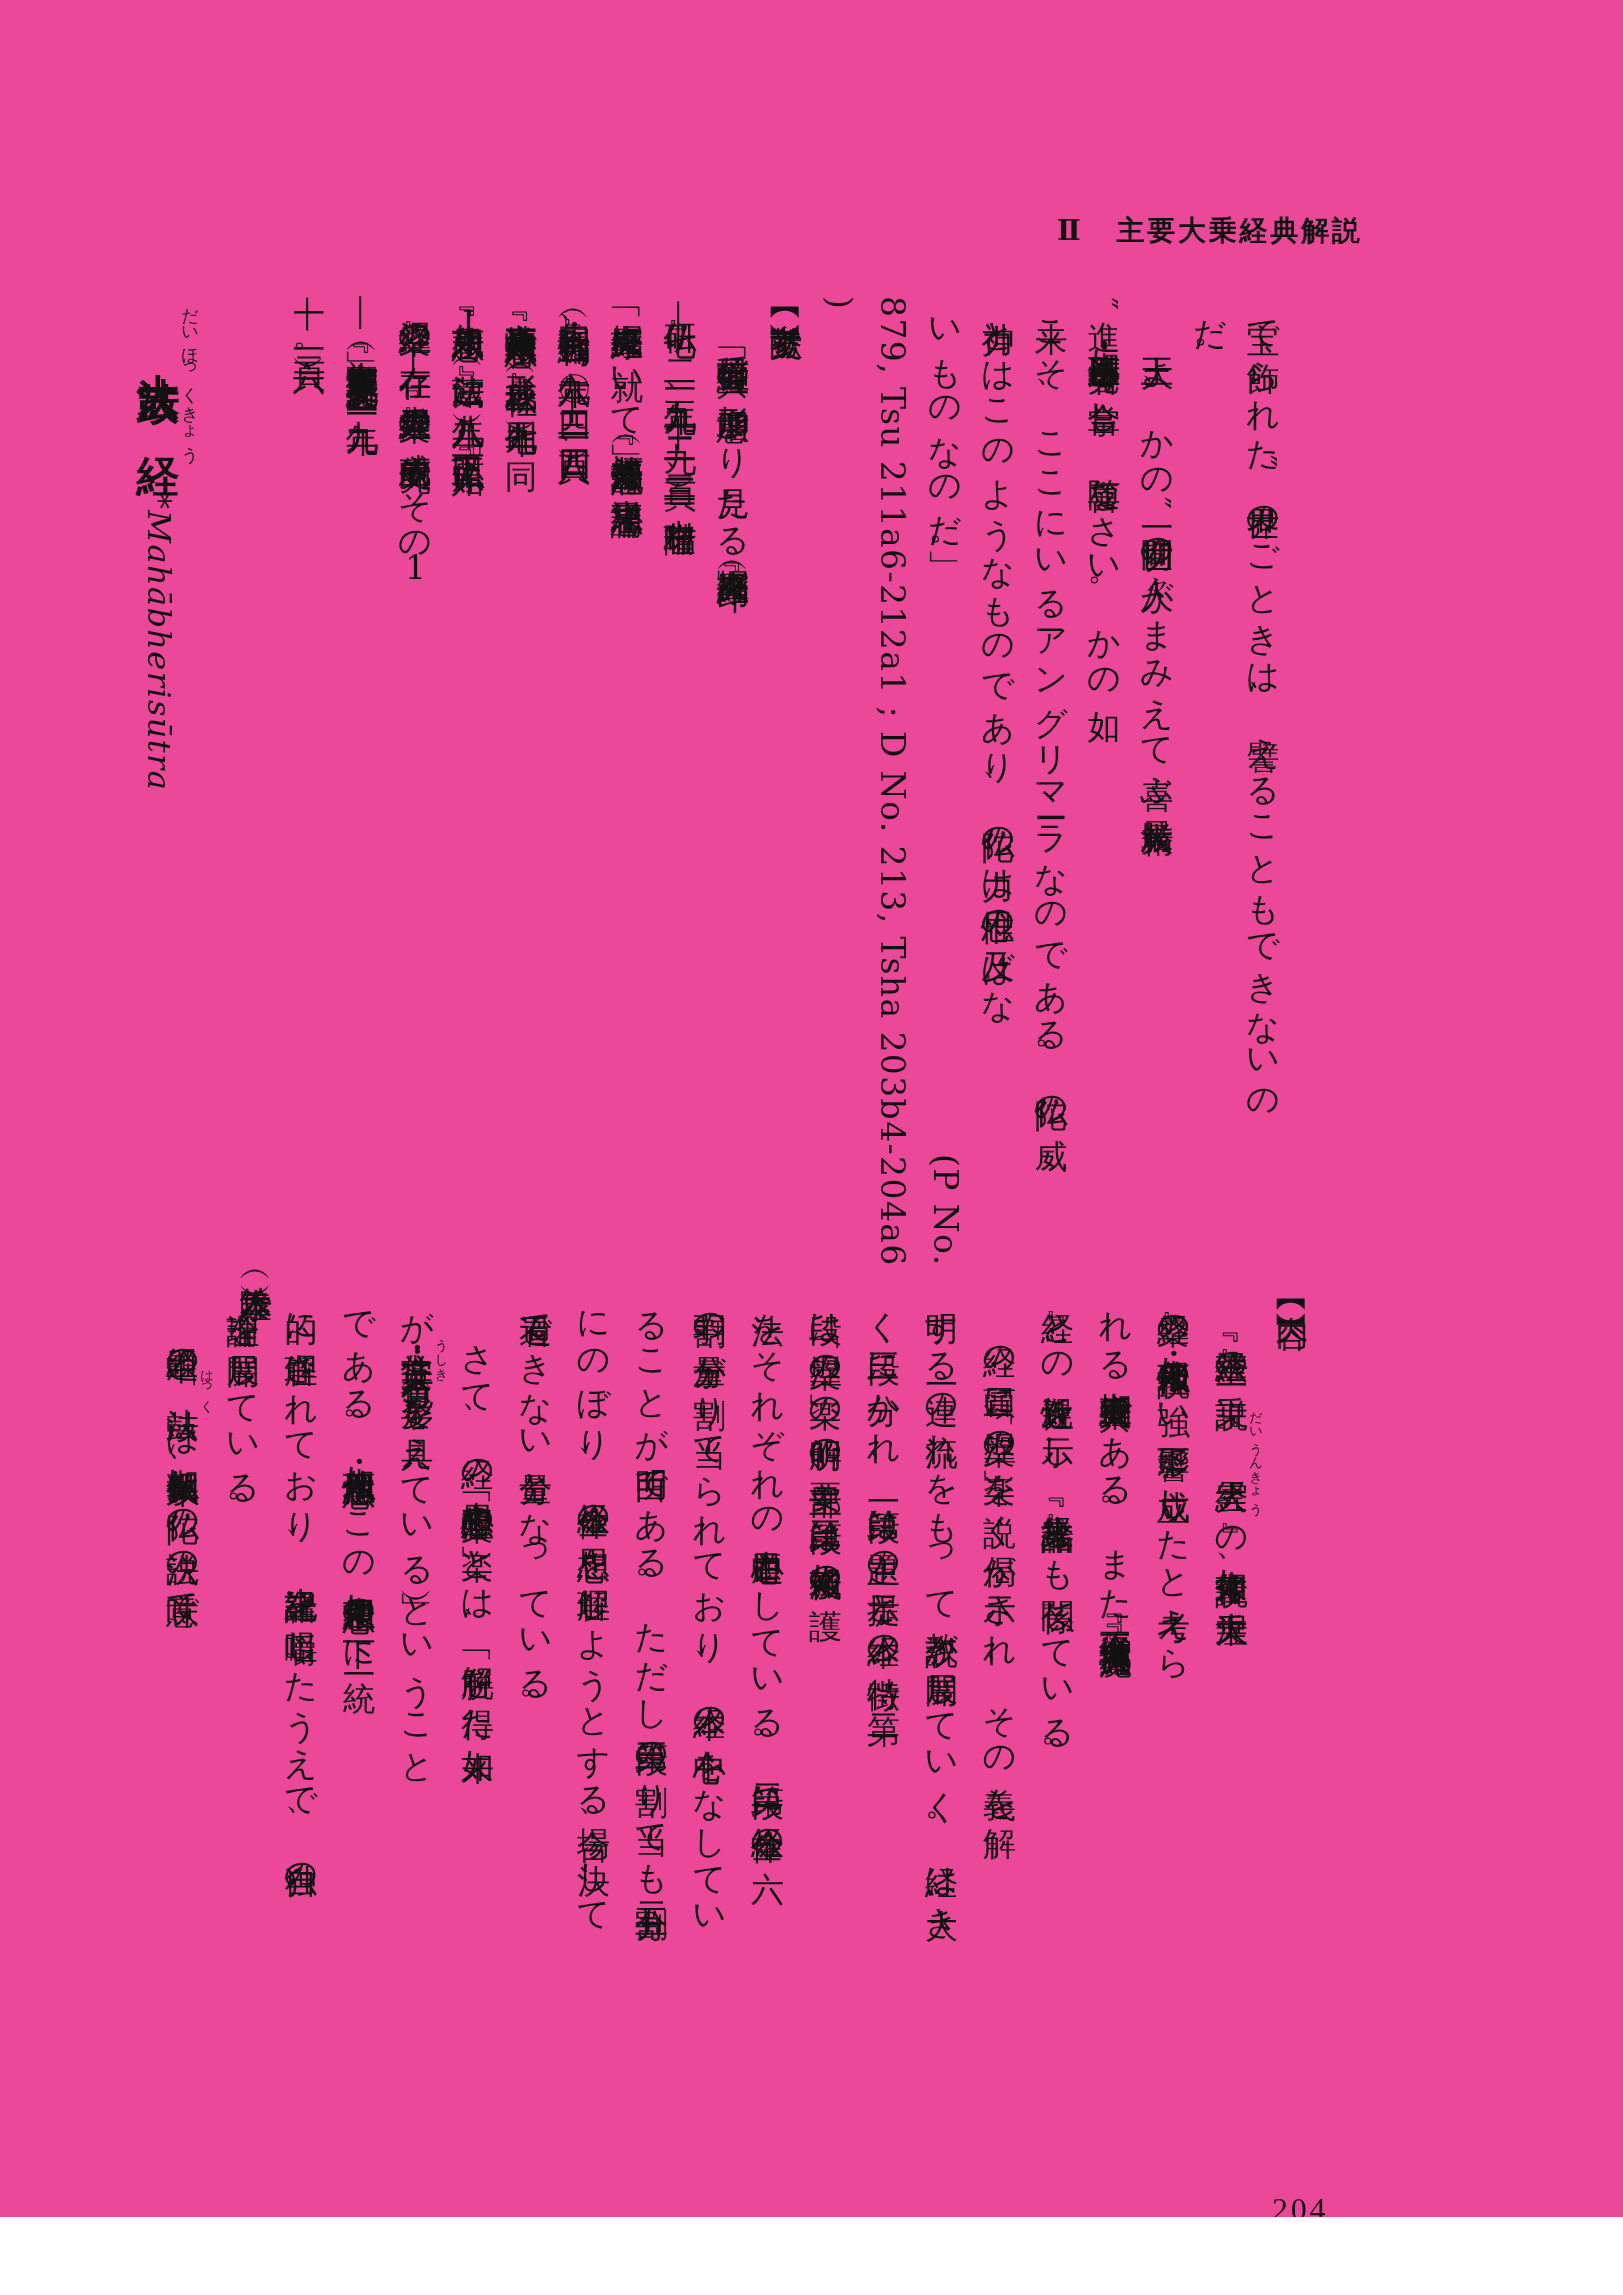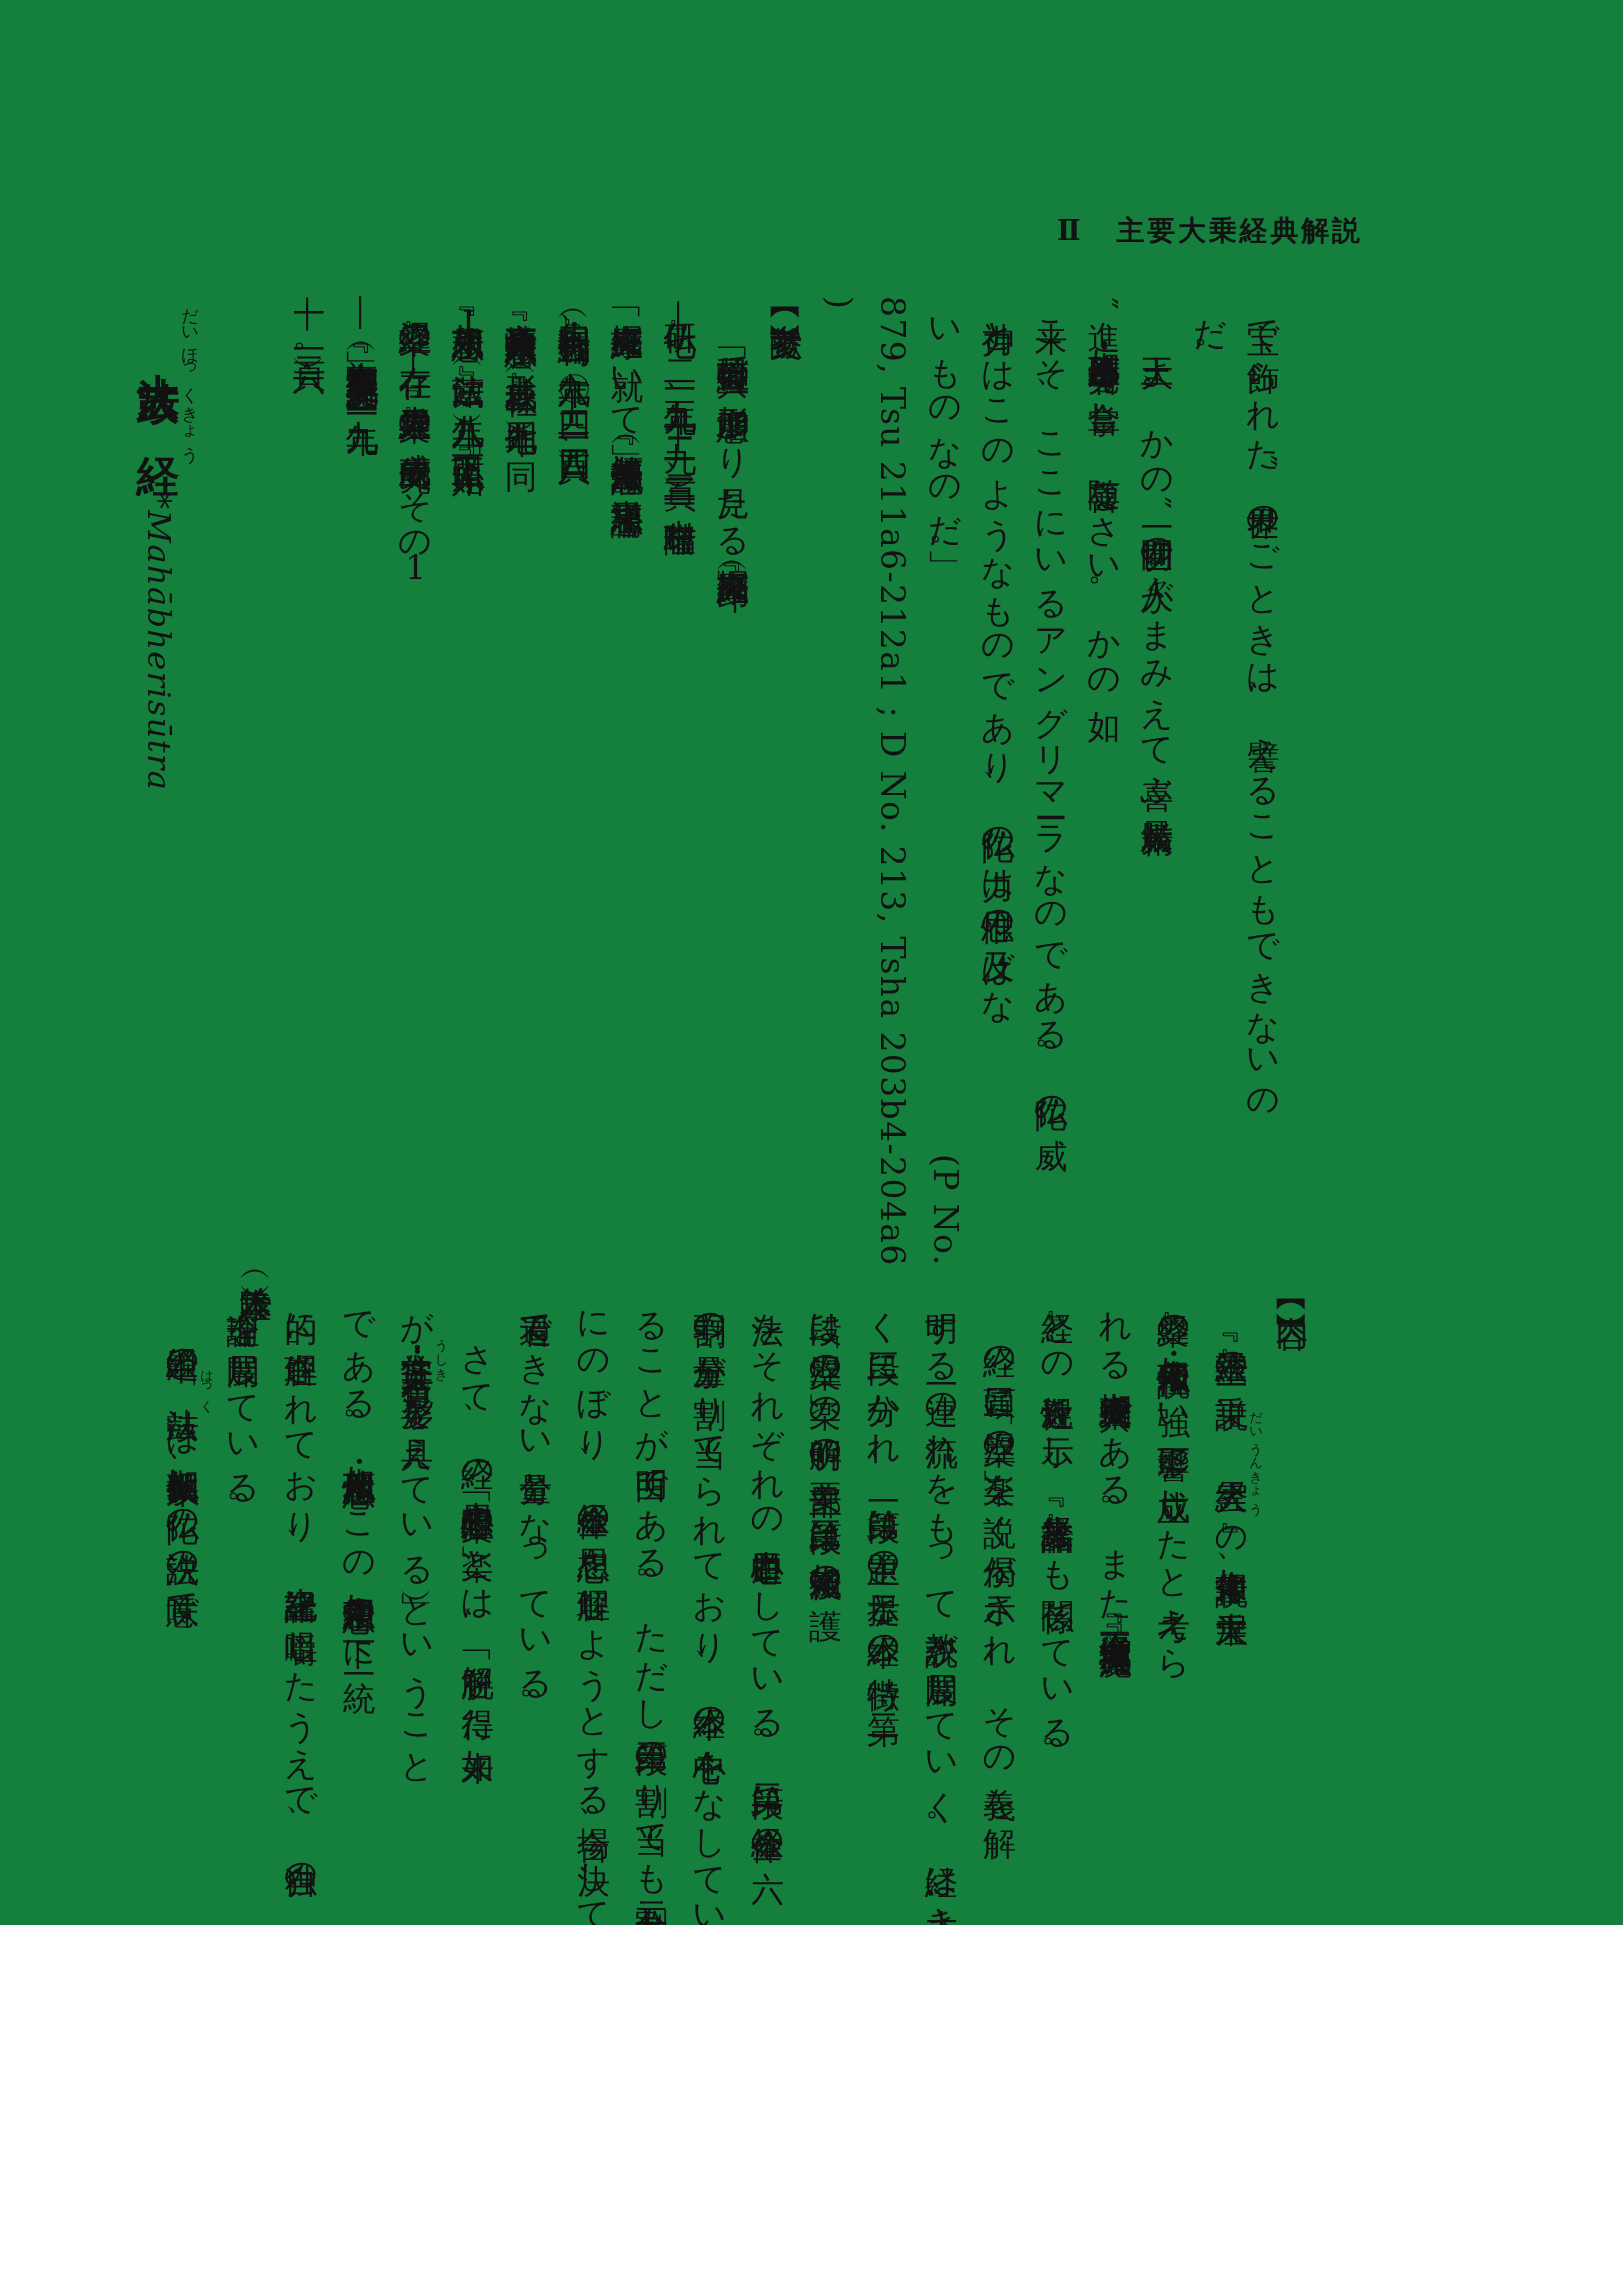--- a/index.html
+++ b/index.html
@@ -1,20 +1,20 @@
 <!DOCTYPE html>
 <html lang="ja" style="font-size:11px"><head>
 <meta charset="utf-8">
 <style>
   html, body { margin: 0; padding: 0; }
   .page {
     position: relative;
     width: 1623px;
-    height: 1925px;
-    background: #15803d;
+    height: 2217px;
+    background: #ec4899;
     color: #121212;
     font-family: "DejaVu Serif", "Liberation Serif", serif;
     overflow: hidden;
   }
   
   .running-head {
     position: absolute;
     left: 1057px;
     top: 212px;
     font-size: 28px;
@@ -57,23 +57,23 @@
     font-size: 32px;
     font-weight: 400;
     letter-spacing: 1.4px;
   }
   .italic-latin { font-style: italic; }
   .upright { text-orientation: upright; }
   .page-number {
     position: absolute;
     left: 1272px;
     top: 2191px;
-    font-size: 40px;
+    font-size: 32px;
     letter-spacing: 2.8px;
-    font-family: Liberation Sans, sans-serif;
+    font-family: Liberation Serif, serif;
   }
 </style>
 </head>
 <body>
 
 <div class="page">
 
   <div class="running-head">
     <span class="num">Ⅱ</span><span>主要大乗経典解説</span>
   </div>

